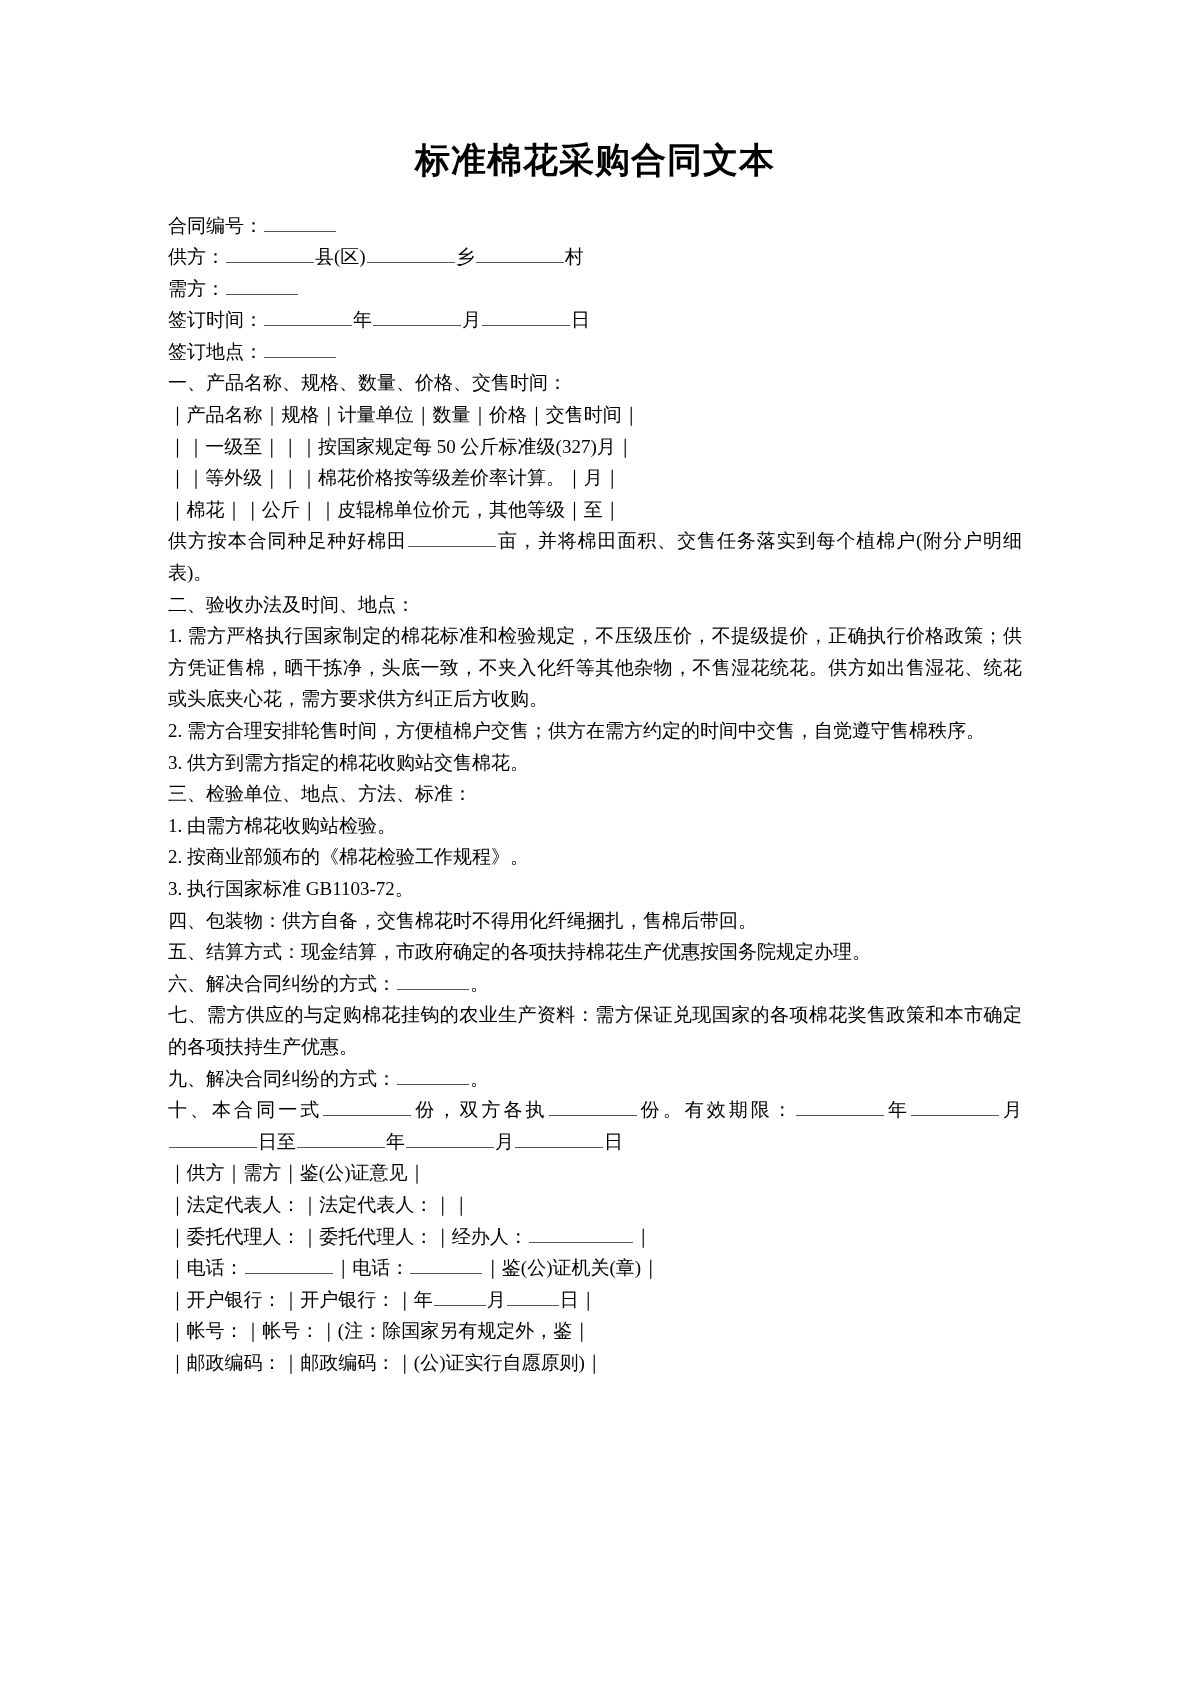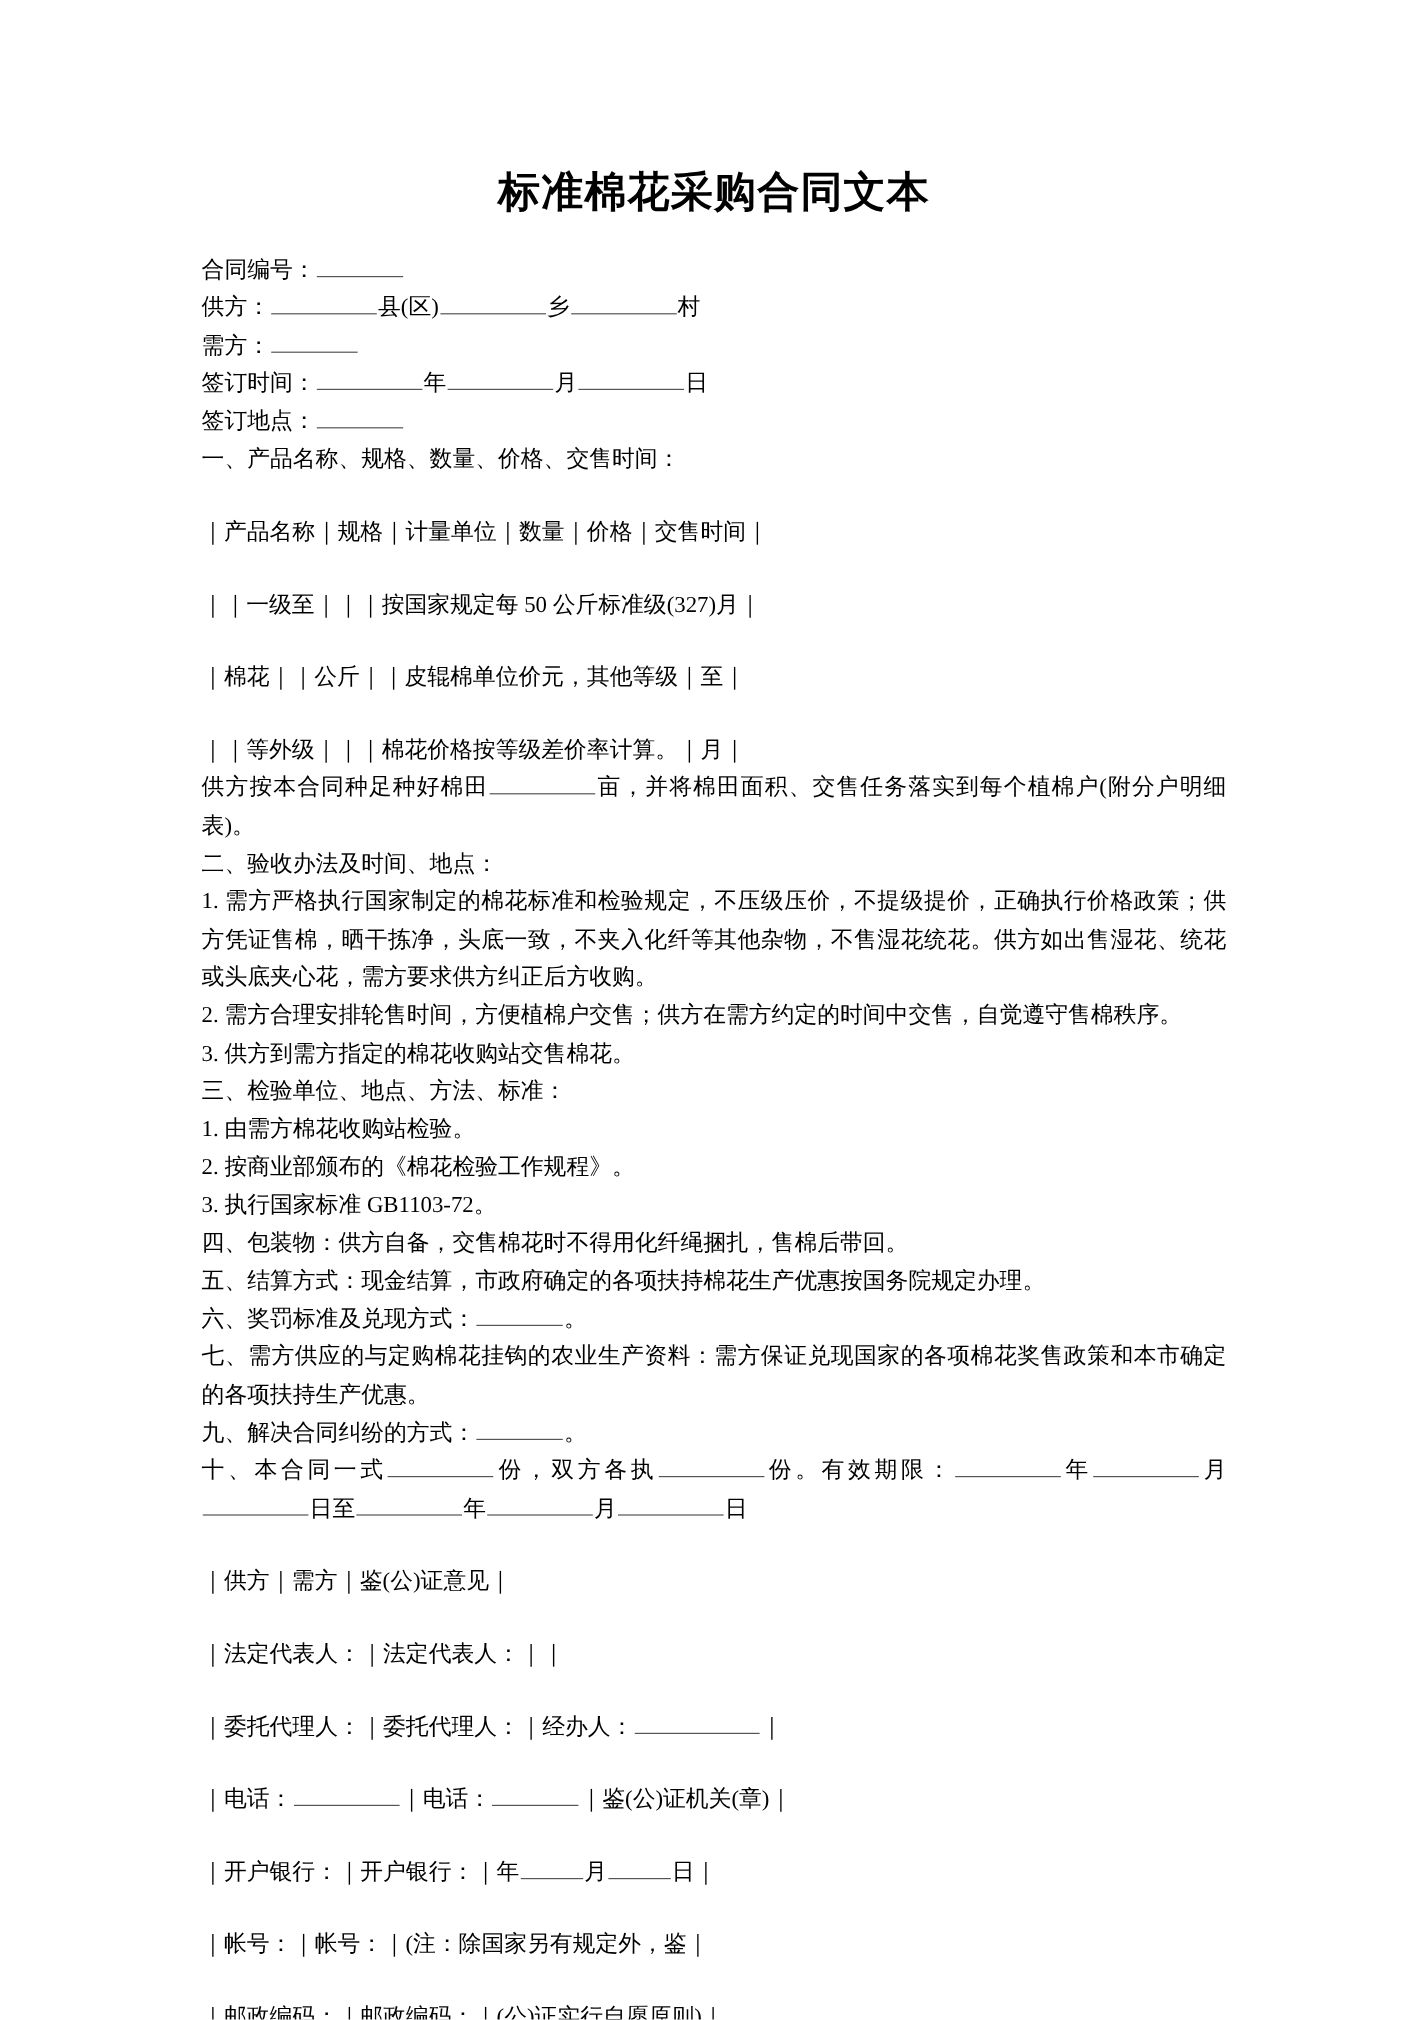--- a/index.html
+++ b/index.html
@@ -45,21 +45,20 @@
     vertical-align: baseline;
     height: 0.95em;
     margin: 0 1px;
   }
   .b-sm  { width: 52px; }
   .b-md  { width: 72px; }
   .b-lg  { width: 88px; }
   .b-xl  { width: 104px; }
   .pipe-row {
     white-space: nowrap;
-    margin-top: 29px;
   }
 </style>
 </head>
 <body>
 
 <div class="page">
 
   <h1 class="doc-title">标准棉花采购合同文本</h1>
 
   <div class="body-block">
@@ -71,40 +70,40 @@
     <p class="line"><span>需方：</span><span class="blank b-md"></span></p>
 
     <p class="line"><span>签订时间：</span><span class="blank b-lg"></span><span>年</span><span class="blank b-lg"></span><span>月</span><span class="blank b-lg"></span><span>日</span></p>
 
     <p class="line"><span>签订地点：</span><span class="blank b-md"></span></p>
 
     <p class="line">一、产品名称、规格、数量、价格、交售时间：</p>
 
     <p class="line pipe-row">｜产品名称｜规格｜计量单位｜数量｜价格｜交售时间｜</p>
     <p class="line pipe-row">｜｜一级至｜｜｜按国家规定每 50 公斤标准级(327)月｜</p>
+    <p class="line pipe-row">｜｜等外级｜｜｜棉花价格按等级差价率计算。｜月｜</p>
     <p class="line pipe-row">｜棉花｜｜公斤｜｜皮辊棉单位价元，其他等级｜至｜</p>
-    <p class="line pipe-row">｜｜等外级｜｜｜棉花价格按等级差价率计算。｜月｜</p>
 
     <p class="line"><span>供方按本合同种足种好棉田</span><span class="blank b-lg"></span><span>亩，并将棉田面积、交售任务落实到每个植棉户(附分户明细表)。</span></p>
 
     <p class="line">二、验收办法及时间、地点：</p>
     <p class="line">1. 需方严格执行国家制定的棉花标准和检验规定，不压级压价，不提级提价，正确执行价格政策；供方凭证售棉，晒干拣净，头底一致，不夹入化纤等其他杂物，不售湿花统花。供方如出售湿花、统花或头底夹心花，需方要求供方纠正后方收购。</p>
     <p class="line">2. 需方合理安排轮售时间，方便植棉户交售；供方在需方约定的时间中交售，自觉遵守售棉秩序。</p>
     <p class="line">3. 供方到需方指定的棉花收购站交售棉花。</p>
 
     <p class="line">三、检验单位、地点、方法、标准：</p>
     <p class="line">1. 由需方棉花收购站检验。</p>
     <p class="line">2. 按商业部颁布的《棉花检验工作规程》。</p>
     <p class="line">3. 执行国家标准 GB1103-72。</p>
 
     <p class="line">四、包装物：供方自备，交售棉花时不得用化纤绳捆扎，售棉后带回。</p>
 
     <p class="line">五、结算方式：现金结算，市政府确定的各项扶持棉花生产优惠按国务院规定办理。</p>
 
-    <p class="line"><span>六、奖罚标准及兑现方式：</span><span class="blank b-md"></span><span>。</span></p>
+    <p class="line"><span>六、解决合同纠纷的方式：</span><span class="blank b-md"></span><span>。</span></p>
 
     <p class="line">七、需方供应的与定购棉花挂钩的农业生产资料：需方保证兑现国家的各项棉花奖售政策和本市确定的各项扶持生产优惠。</p>
 
 
     <p class="line"><span>九、解决合同纠纷的方式：</span><span class="blank b-md"></span><span>。</span></p>
 
     <p class="line"><span>十、本合同一式</span><span class="blank b-lg"></span><span>份，双方各执</span><span class="blank b-lg"></span><span>份。有效期限：</span><span class="blank b-lg"></span><span>年</span><span class="blank b-lg"></span><span>月</span><span class="blank b-lg"></span><span>日至</span><span class="blank b-lg"></span><span>年</span><span class="blank b-lg"></span><span>月</span><span class="blank b-lg"></span><span>日</span></p>
 
     <p class="line pipe-row">｜供方｜需方｜鉴(公)证意见｜</p>
     <p class="line pipe-row">｜法定代表人：｜法定代表人：｜｜</p>

